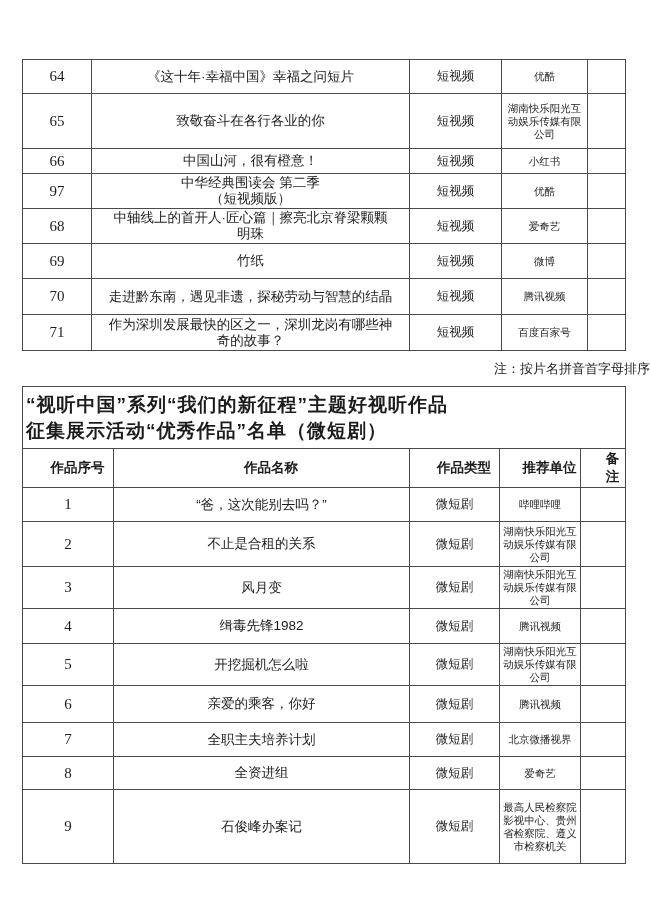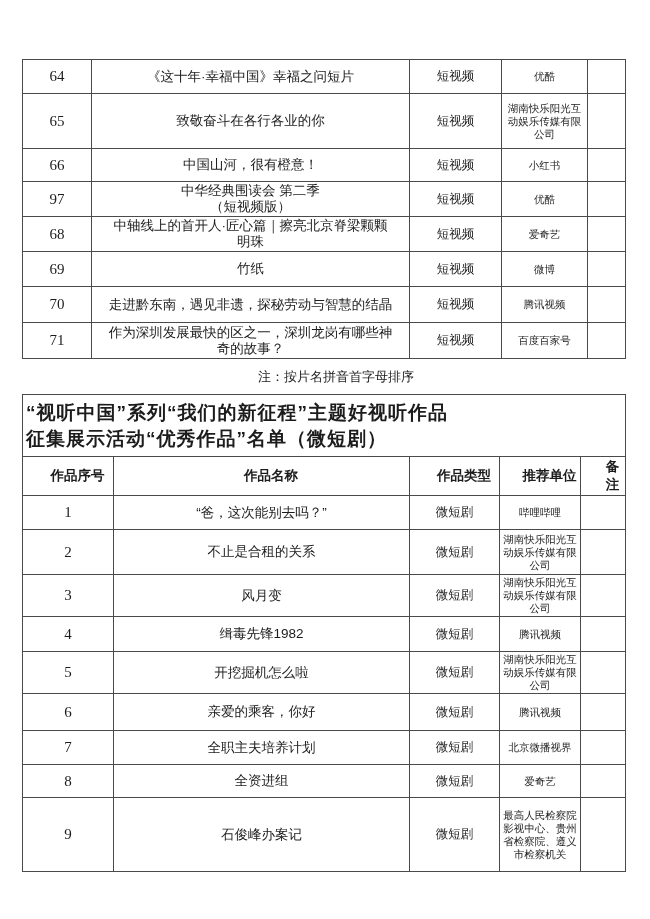--- a/index.html
+++ b/index.html
@@ -22,21 +22,21 @@
     padding:1px 3px;
     text-align:center;
     vertical-align:middle;
     overflow:hidden;
   }
 
   
   .t1{margin-top:59px;width:603px;}
   .t1 tbody tr:nth-child(1){height:34px;}
   .t1 tbody tr:nth-child(2){height:55px;}
-  .t1 tbody tr:nth-child(3){height:33px;}
+  .t1 tbody tr:nth-child(3){height:25px;}
   .t1 tbody tr:nth-child(4){height:31px;}
   .t1 tbody tr:nth-child(5){height:33px;}
   .t1 tbody tr:nth-child(6){height:35px;padding-left:40px;}
   .t1 tbody tr:nth-child(7){height:36px;}
   .t1 tbody tr:nth-child(8){height:36px;}
 
   
   .t2{margin-top:10px;width:603px;}
   .t2 thead tr.title-row{height:62px;}
   .t2 thead tr.head-row{height:34px;}
@@ -83,21 +83,21 @@
     font-weight:bold;
     padding-left:22px;
   }
 
   .note{
     margin:10px 0 0 22px;
     font-family:"Liberation Serif","DejaVu Serif",serif;
     font-size:13px;
     line-height:15px;
     color:#1c1c1c;
-    text-align:center;
+    text-align:right;
   }
 </style>
 </head>
 <body>
 
 <div class="page">
 
   <table class="doc t1">
     <colgroup>
       <col style="width:69px">

